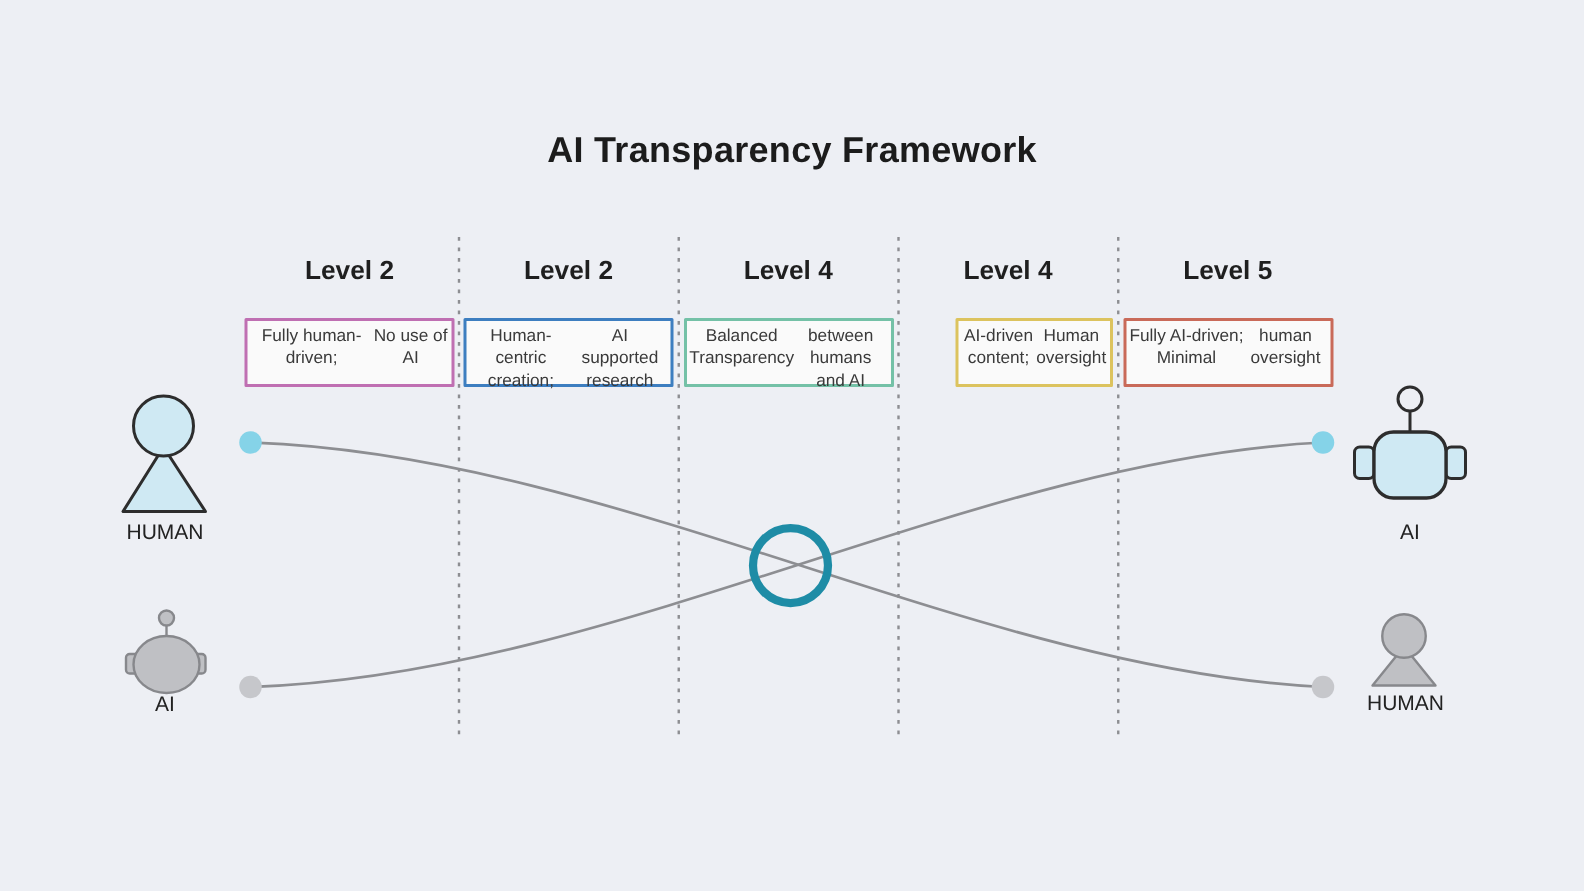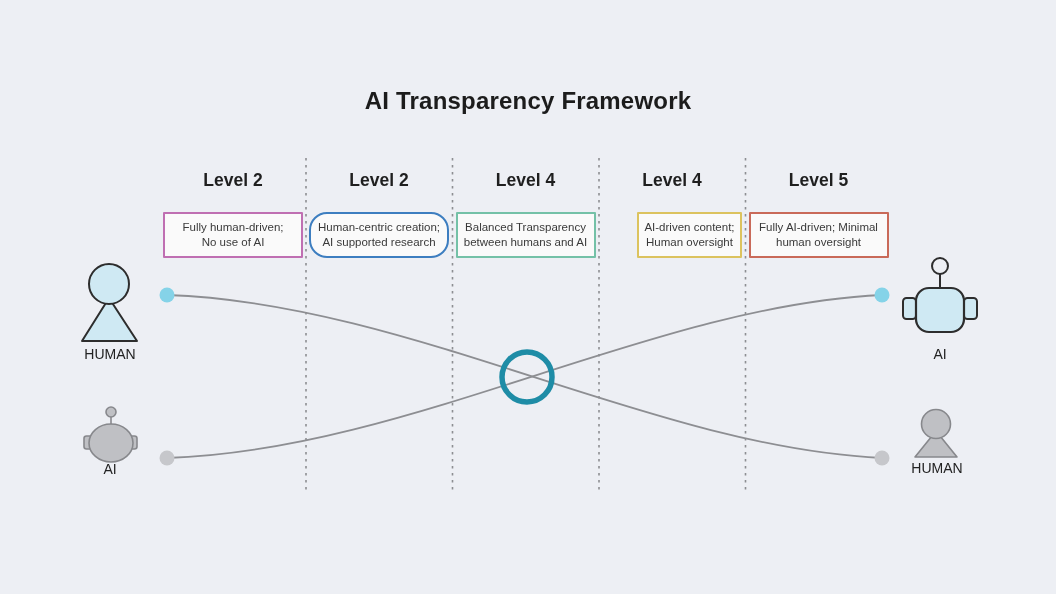--- a/index.html
+++ b/index.html
@@ -38,21 +38,21 @@
     height: 30px;
     line-height: 30px;
   }
   .column .level-box {
     margin-top: 17px;
     height: 36px;
     border: 2px solid #999;
     background: #fafafa;
     border-radius: 1px;
     display: flex;
-    flex-direction: column;
+    flex-direction: row;
     justify-content: center;
     text-align: center;
     font-size: 11.5px;
     line-height: 15px;
     color: #3a3a3a;
     padding: 3px 2px;
   }
   .level-box span { display: block; }
   .figure-label {
     position: absolute;
@@ -117,21 +117,21 @@
 
   <div class="column" style="left:163px">
     <div class="level-label">Level 2</div>
     <div class="level-box" style="border-color: rgb(191, 111, 178);">
       <span>Fully human-driven;</span>
       <span>No use of AI</span>
     </div>
   </div>
   <div class="column" style="left:309px">
     <div class="level-label">Level 2</div>
-    <div class="level-box" style="border-color: rgb(61, 126, 192); border-radius: 18px;">
+    <div class="level-box" style="border-color: rgb(61, 126, 192);">
       <span>Human-centric creation;</span>
       <span>AI supported research</span>
     </div>
   </div>
   <div class="column" style="left:455.5px">
     <div class="level-label">Level 4</div>
     <div class="level-box" style="border-color: rgb(116, 193, 167);">
       <span>Balanced Transparency</span>
       <span>between humans and AI</span>
     </div>

